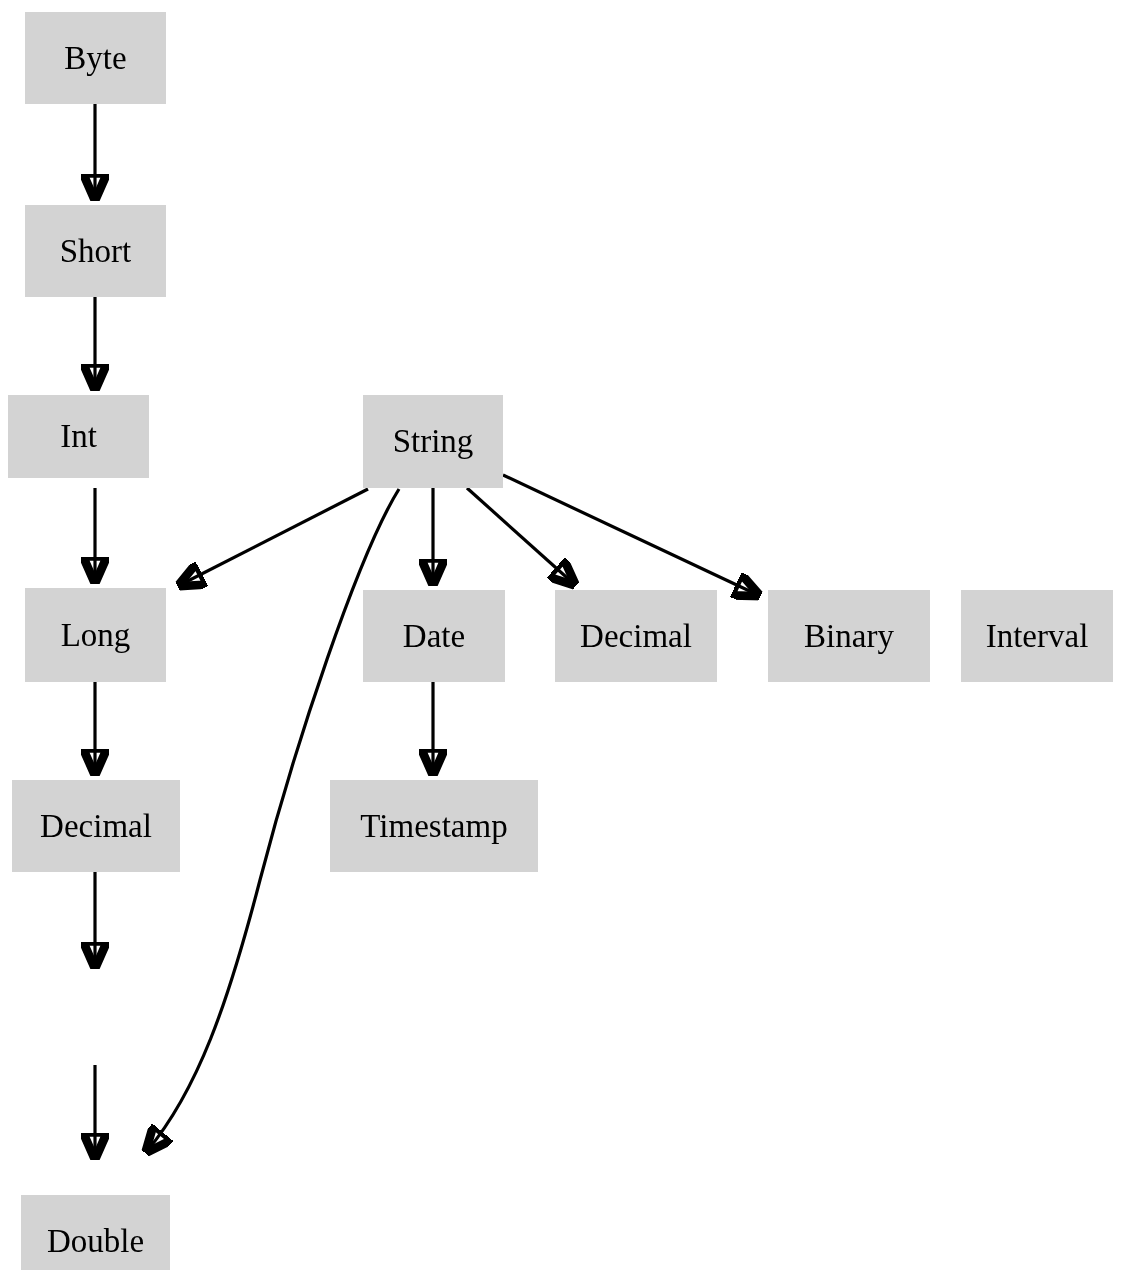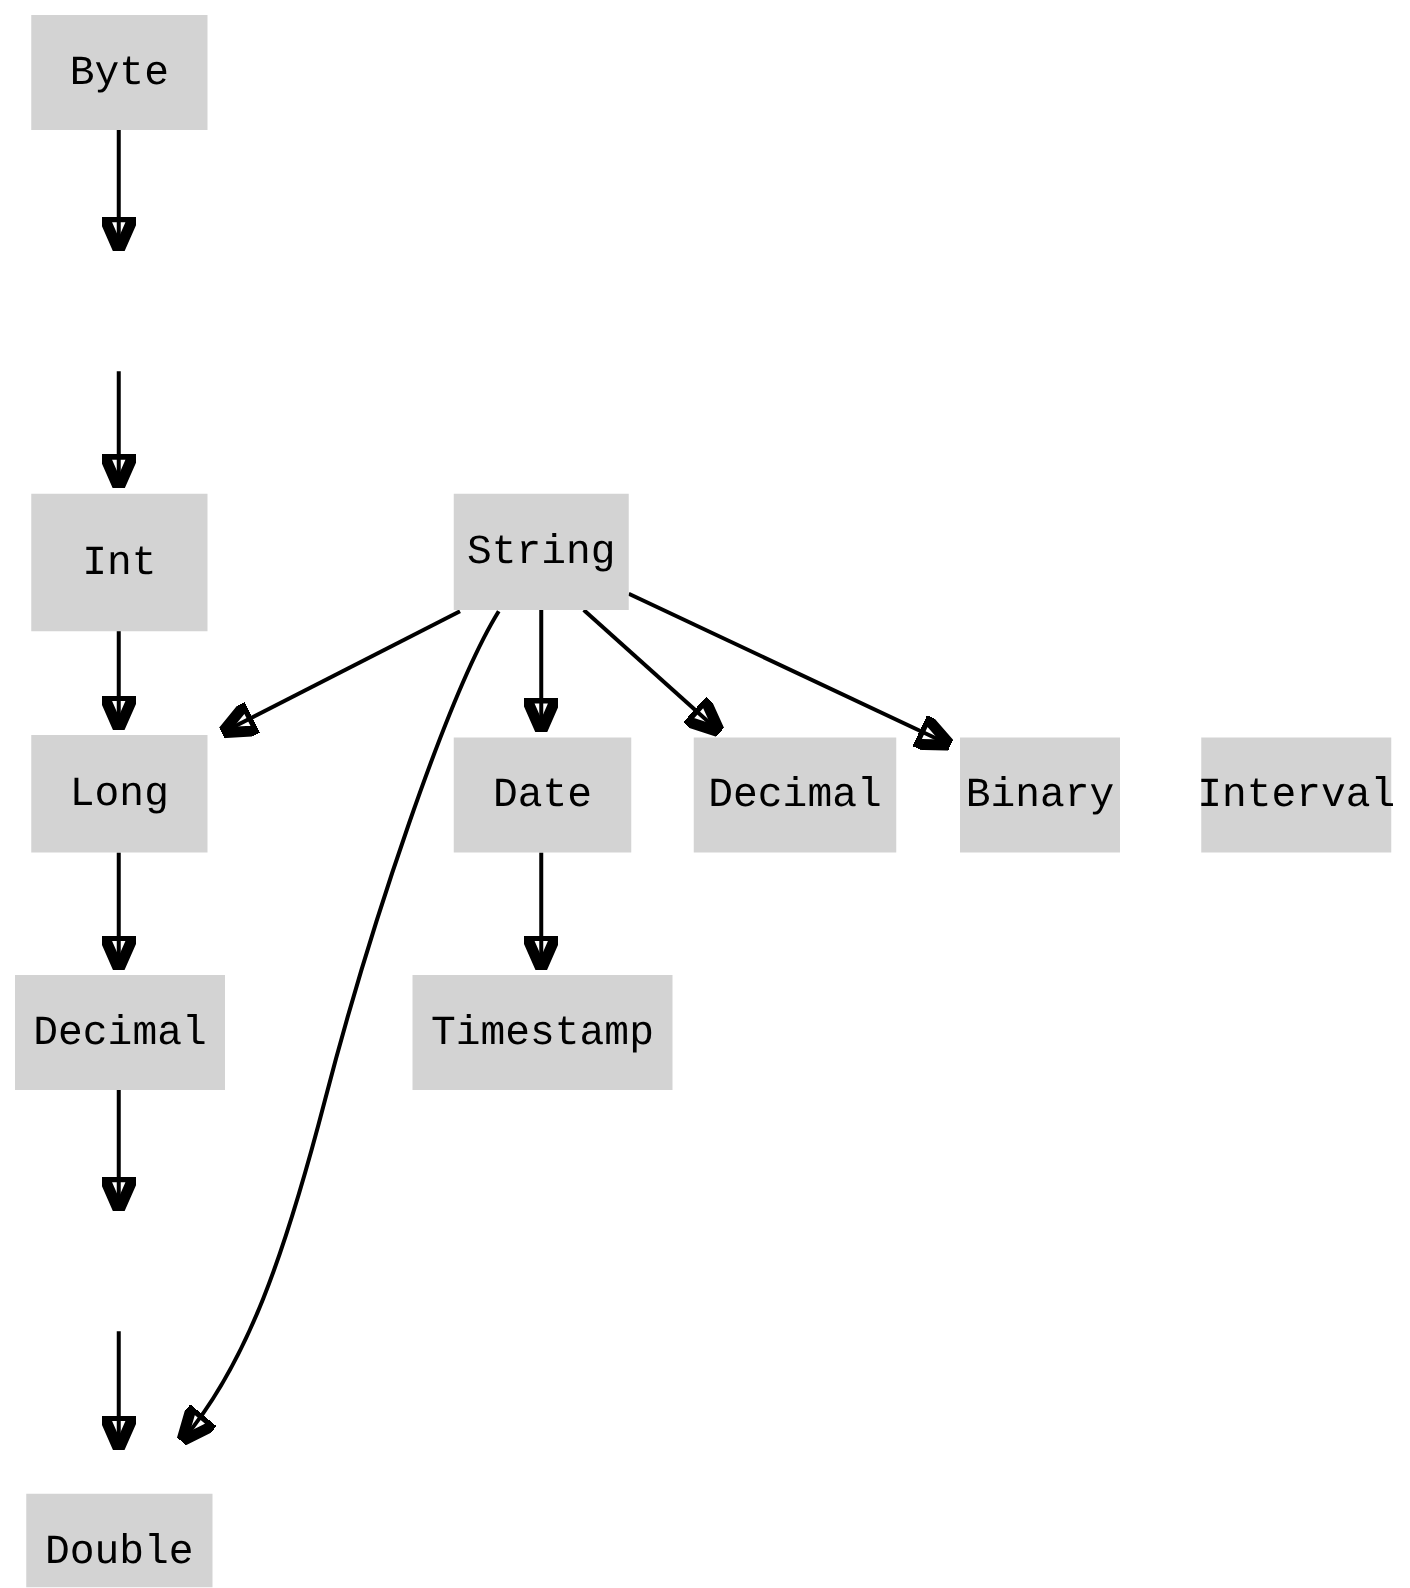--- a/index.html
+++ b/index.html
@@ -5,44 +5,44 @@
   html, body {
     margin: 0;
     padding: 0;
     background: #ffffff;
   }
   #canvas {
     position: relative;
     width: 1128px;
     height: 1270px;
     background: #ffffff;
-    font-family: Liberation Mono, monospace;
+    font-family: Liberation Serif, serif;
     overflow: hidden;
   }
   .node {
     position: absolute;
     background: #d3d3d3;
     color: #000000;
     display: flex;
     align-items: center;
     justify-content: center;
     font-size: 33px;
     line-height: 1;
     text-align: center;
     user-select: none;
   }
   
   .n-byte      { left: 25px;  top: 12px;   width: 141px; height: 92px; }
   .n-short     { left: 25px;  top: 205px;  width: 141px; height: 92px; }
-  .n-int       { left: 25px;  top: 395px;  width: 141px; height: 110px; }
+  .n-int       { left: 8px;  top: 395px;  width: 141px; height: 83px; }
   .n-string    { left: 363px; top: 395px;  width: 140px; height: 93px; }
   .n-long      { left: 25px;  top: 588px;  width: 141px; height: 94px; }
   .n-date      { left: 363px; top: 590px;  width: 142px; height: 92px; }
   .n-boolean   { left: 555px; top: 590px;  width: 162px; height: 92px; }
-  .n-binary    { left: 768px; top: 590px;  width: 128px; height: 92px; }
+  .n-binary    { left: 768px; top: 590px;  width: 162px; height: 92px; }
   .n-interval  { left: 961px; top: 590px;  width: 152px; height: 92px; }
   .n-decimal   { left: 12px;  top: 780px;  width: 168px; height: 92px; }
   .n-timestamp { left: 330px; top: 780px;  width: 208px; height: 92px; text-align: right; }
   .n-float     { left: 25px;  top: 973px;  width: 141px; height: 92px; }
   .n-double    { left: 21px;  top: 1164px; width: 149px; height: 92px; margin-top: 31px; }
 
   #edges {
     position: absolute;
     left: 0;
     top: 0;
@@ -73,20 +73,21 @@
     <path d="M95,1065 L95,1157" marker-end="url(#arrow)"></path>
     <path d="M368,489 L180,585" marker-end="url(#arrow)"></path>
     <path d="M433,488 L433,583" marker-end="url(#arrow)"></path>
     <path d="M467,488 L574,584" marker-end="url(#arrow)"></path>
     <path d="M503,475 L758,595" marker-end="url(#arrow)"></path>
     <path d="M399,489 C358,555 295,745 260,880 C228,1003 198,1090 147,1151" marker-end="url(#arrow)"></path>
     <path d="M433,682 L433,773" marker-end="url(#arrow)"></path>
   </svg>
 
   <div class="node n-byte">Byte</div>
+  <div class="node n-short">Short</div>
   <div class="node n-int">Int</div>
   <div class="node n-string">String</div>
   <div class="node n-long">Long</div>
   <div class="node n-date">Date</div>
   <div class="node n-boolean">Decimal</div>
   <div class="node n-binary">Binary</div>
   <div class="node n-decimal">Decimal</div>
   <div class="node n-interval">Interval</div>
   <div class="node n-timestamp">Timestamp</div>
   <div class="node n-double">Double</div>

